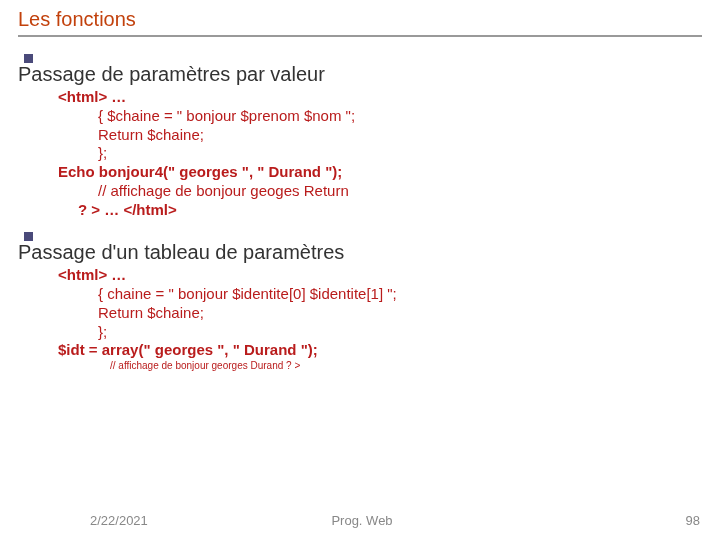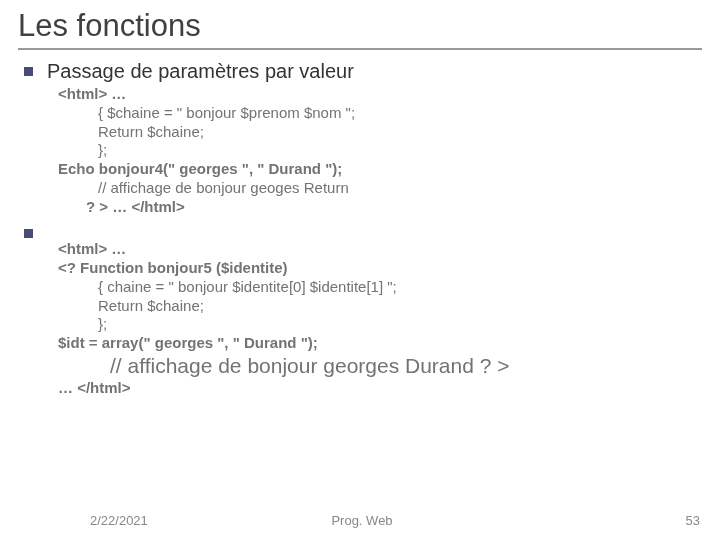--- a/index.html
+++ b/index.html
@@ -8,64 +8,65 @@
     height: 540px;
     background: #ffffff;
     font-family: Verdana, Geneva, sans-serif;
     position: relative;
     overflow: hidden;
   }
   .slide {
     padding: 8px 18px 0 18px;
   }
   .title {
-    font-size: 31px;
-    color: #404040;
+    font-size: 20px;
+    color: #c2410c;
     font-weight: 400;
     border-bottom: 2px solid #999;
     padding-bottom: 4px;
     margin-bottom: 10px;
   }
   .bullet-row {
     display: flex;
     align-items: flex-start;
     margin-top: 6px;
     margin-bottom: 2px;
+    flex-direction: column;
   }
   .bullet {
     width: 9px;
     height: 9px;
     background: #4a4a7a;
     margin-top: 7px;
     margin-right: 14px;
     margin-left: 6px;
     flex-shrink: 0;
   }
   .bullet-text {
     font-size: 20px;
     color: #333;
   }
   .code-block {
     margin-left: 40px;
     font-size: 15px;
-    color: #737373;
+    color: #b91c1c;
     line-height: 1.25;
   }
   .code-block .bold {
     font-weight: 700;
   }
   .code-indent {
     margin-left: 40px;
     font-size: 15px;
     line-height: 1.25;
   }
   .code-indent2 {
     margin-left: 42px;
     padding-left: 10px;
-    font-size: 21px;
+    font-size: 10px;
     line-height: 1.25;
   }
   .footer {
     position: absolute;
     bottom: 12px;
     left: 2px;
     width: 720px;
     padding: 0 22px;
     display: flex;
     justify-content: space-between;
@@ -94,39 +95,38 @@
     <div class="bold">&lt;html&gt; …</div>
     <div class="code-indent">
       <div>{ $chaine = " bonjour $prenom $nom ";</div>
       <div>Return $chaine;</div>
       <div>};</div>
     </div>
     <div class="bold">Echo bonjour4(" georges ", " Durand ");</div>
     <div class="code-indent">
       <div>// affichage de bonjour geoges Return</div>
     </div>
-    <div class="bold" style="margin-left:28px;">? &gt; … &lt;/html&gt;</div>
+    <div class="bold" style="margin-left:20px;">? &gt; … &lt;/html&gt;</div>
   </div>
 
   <div class="bullet-row">
     <div class="bullet"></div>
+    <div class="bullet-text">Passage d'un tableau de paramètres</div>
   </div>
   <div class="code-block">
     <div class="bold">&lt;html&gt; …</div>
-    <div class="bold">&lt;? Function bonjour5 ($identite)</div>
     <div class="code-indent">
       <div>{ chaine = " bonjour $identite[0] $identite[1] ";</div>
       <div>Return $chaine;</div>
       <div>};</div>
     </div>
     <div class="bold">$idt = array(" georges ", " Durand ");</div>
     <div class="code-indent2">
       <div>// affichage de bonjour georges Durand  ? &gt;</div>
     </div>
-    <div class="bold">… &lt;/html&gt;</div>
   </div>
 </div>
 
 <div class="footer">
   <span class="left">2/22/2021</span>
   <span class="center">Prog. Web</span>
-  <span>53</span>
+  <span>98</span>
 </div>
 
 </body></html>

